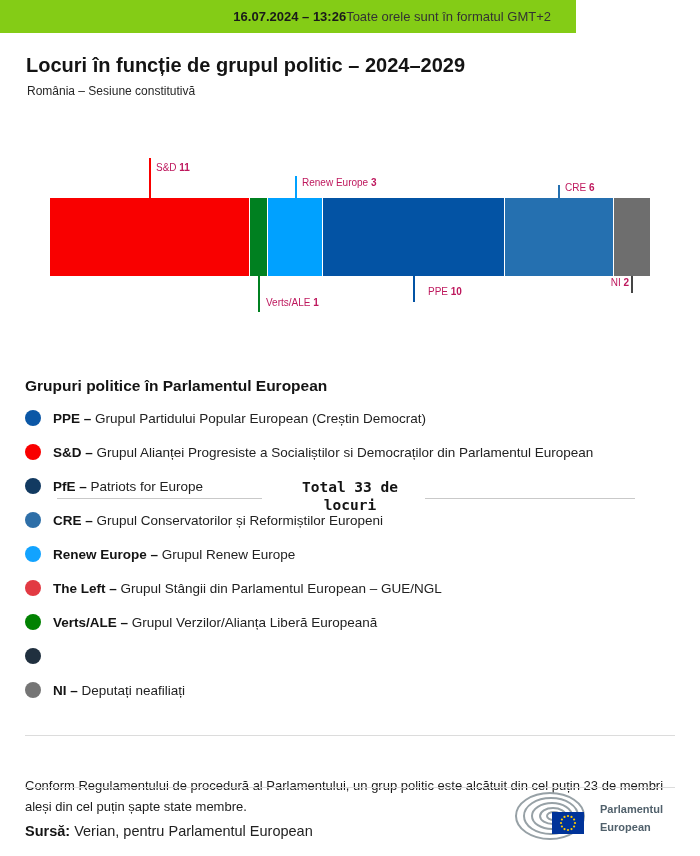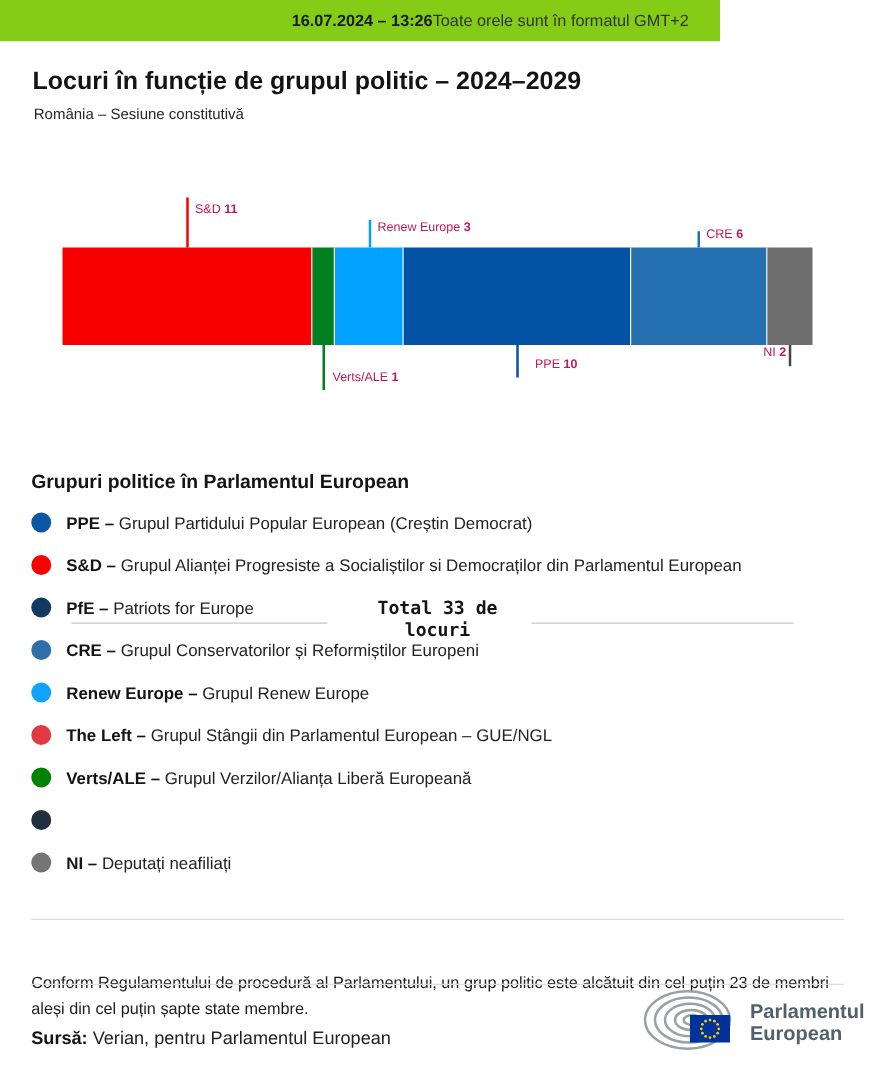--- a/index.html
+++ b/index.html
@@ -43,21 +43,21 @@
   .legend-text{font-size:13.5px;color:#222;}
   .legend-text b{font-weight:700;color:#141414;}
   
   .footer-rule{position:absolute;left:25px;width:650px;height:1px;background:#dcdcdc;}
   .rule-top{top:735px;}
   .rule-bottom{top:787px;}
   .footnote{position:absolute;top:742px;left:25px;width:655px;font-size:13px;line-height:21px;color:#1c1c1c;margin-top:33px;}
   .source{position:absolute;top:823px;left:25px;font-size:14.5px;color:#222;}
   .source b{font-weight:700;color:#141414;margin-right:4px;}
   .ep-logo{position:absolute;top:790px;left:512px;display:flex;align-items:center;}
-  .ep-logo-text{margin-left:6px;font-size:16px;font-weight:700;color:#51616c;line-height:18px;}
+  .ep-logo-text{margin-left:6px;font-size:11px;font-weight:700;color:#51616c;line-height:18px;}
 </style>
 </head>
 <body>
 
 <div class="header-strip">
   <span class="date">16.07.2024 – 13:26</span>
   <span class="tz">Toate orele sunt în formatul GMT+2</span>
 </div>
 
 <div class="page-title">Locuri în funcție de grupul politic – 2024–2029</div>

